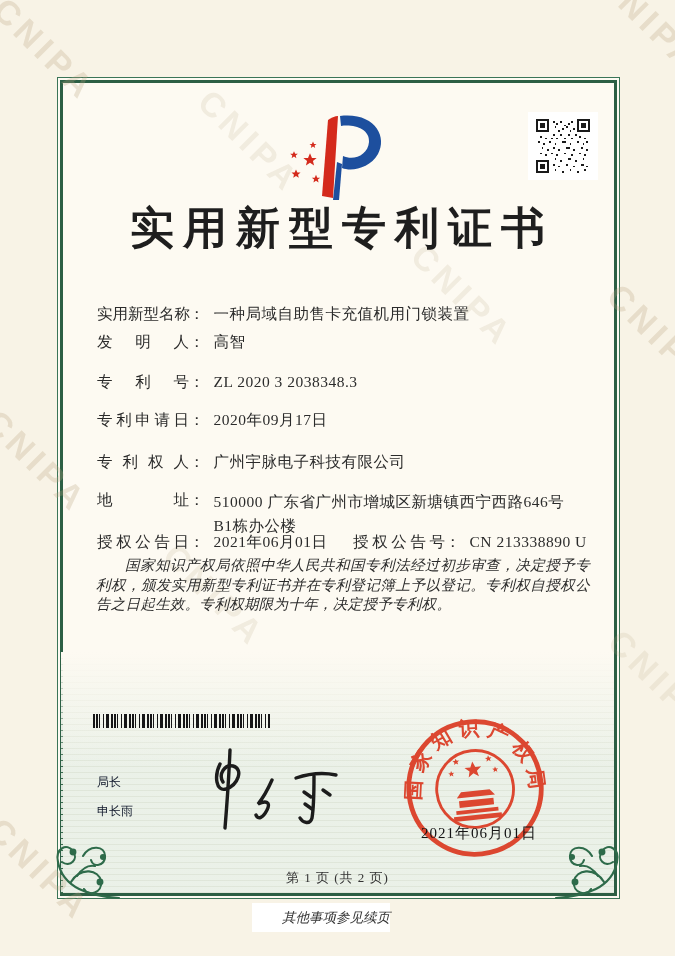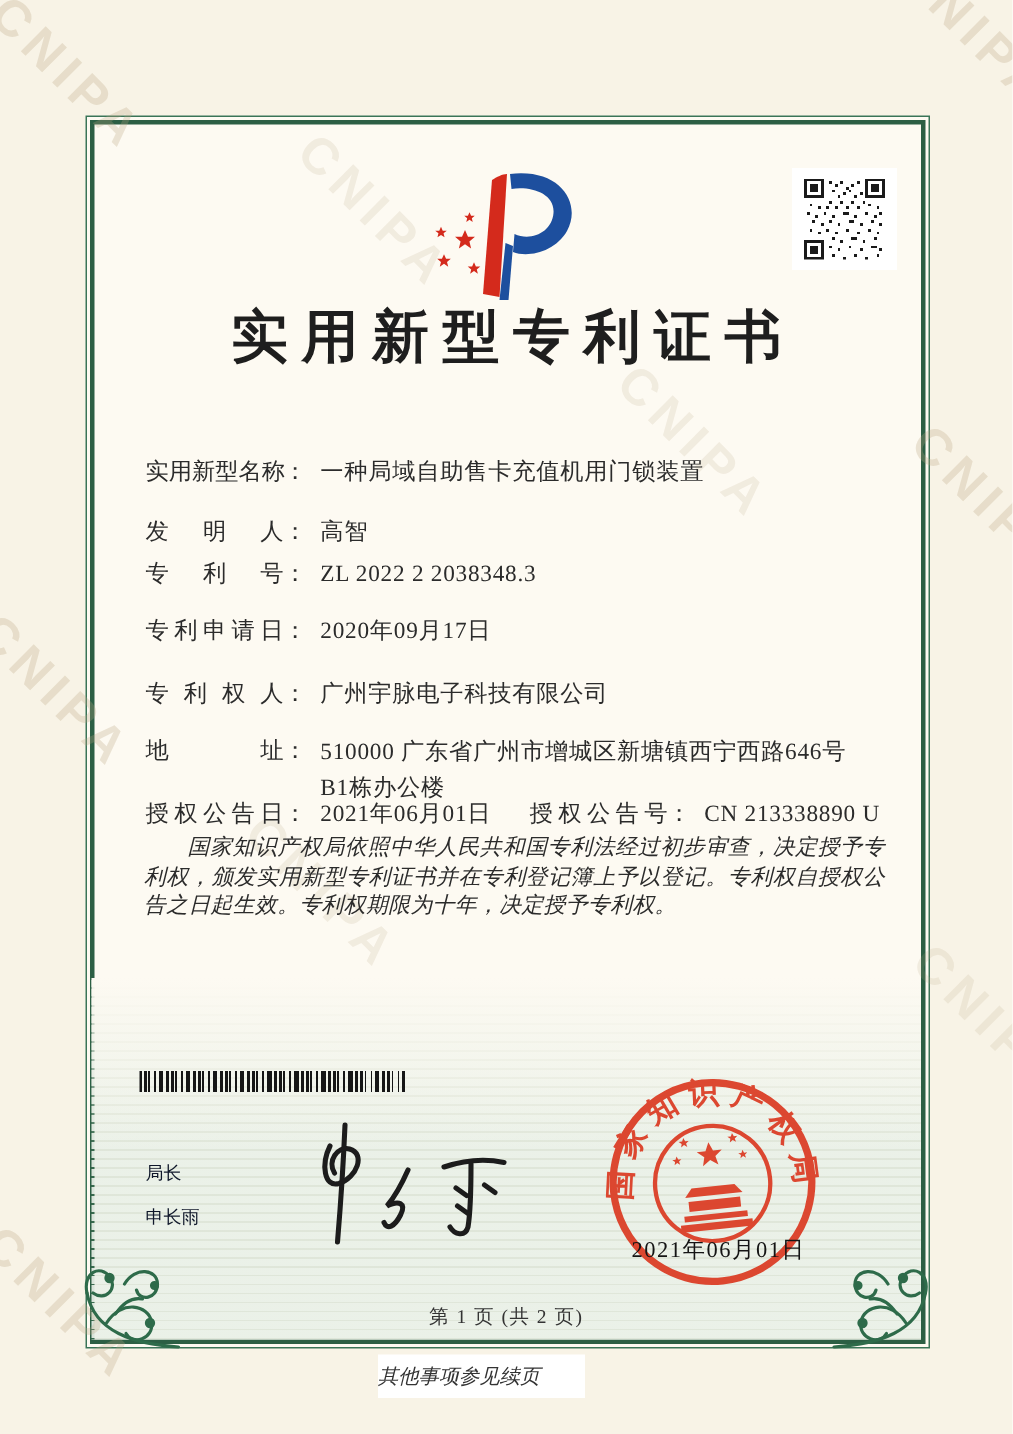--- a/index.html
+++ b/index.html
@@ -19,26 +19,26 @@
   .waves{position:absolute;left:61px;top:652px;width:553px;height:241px;z-index:0;
          background:repeating-linear-gradient(0deg,rgba(104,150,118,.20) 0 1px,rgba(233,240,231,.92) 1px 6px);}
   .waves::before{content:'';position:absolute;inset:0;
          background:linear-gradient(to bottom,#fdfaf2 0,rgba(253,250,242,0) 48%);}
   .flourish{position:absolute;z-index:1;}
   
   .certno{left:88px;top:119px;font-size:15px;letter-spacing:3px;color:#2e2e2e;z-index:2;}
   .logo{left:286px;top:110px;z-index:2;}
   .qrbox{left:528px;top:112px;width:70px;height:68px;background:#ffffff;z-index:2;
          display:flex;align-items:center;justify-content:center;}
-  .title{left:0;top:199px;width:675px;text-align:center;font-size:38px;font-weight:600;
+  .title{left:0;top:199px;width:675px;text-align:center;font-size:44px;font-weight:600;
          letter-spacing:9px;text-indent:9px;color:#1e1e1e;z-index:2;}
   
   .fields{left:97px;top:288px;width:476px;font-size:15.5px;z-index:2;}
   .row{position:absolute;left:0;white-space:nowrap;}
-  .r1{top:16px;} .r2{top:44px;margin-top:12px;} .r3{top:84px;} .r4{top:122px;} .r5{top:164px;}
+  .r1{top:16px;} .r2{top:44px;} .r3{top:84px;} .r4{top:122px;} .r5{top:164px;}
   .r6{top:202px;} .r7{top:244px;}
   .lbl{display:inline-block;width:92px;text-align:justify;text-align-last:justify;vertical-align:top;}
   .val{margin-left:9px;letter-spacing:.5px;}
   .val.wrap{display:inline-block;width:352px;white-space:normal;vertical-align:top;line-height:1.55;}
   .g2{position:absolute;left:256px;top:0;white-space:nowrap;}
   
   .paras{left:96px;top:556px;width:494px;font-size:14.5px;line-height:19.5px;
          text-align:justify;font-style:italic;z-index:2;}
   .paras p{margin:0;text-indent:2em;letter-spacing:.3px;}
   
@@ -49,21 +49,21 @@
   .signer{left:97px;top:768px;font-family:"Liberation Sans","DejaVu Sans",sans-serif;
           font-size:12px;line-height:29px;color:#0f172a;z-index:2;}
   .sig{left:200px;top:742px;z-index:2;}
   .seal{left:403px;top:716px;z-index:3;transform:rotate(-6deg);opacity:.93;}
   .sealdate{left:408px;top:824px;width:142px;text-align:center;font-size:15px;
             letter-spacing:1px;color:#141414;z-index:4;}
   
   .pageno{left:0;top:869px;width:675px;text-align:center;font-size:13px;
           letter-spacing:1px;z-index:2;color:#333;}
   .note{left:252px;top:903px;width:138px;height:29px;background:#ffffff;z-index:2;
-        text-align:left;font-size:13.5px;font-style:italic;line-height:29px;color:#333;}
+        text-align:right;font-size:13.5px;font-style:italic;line-height:29px;color:#333;}
 </style>
 </head>
 <body>
 
 <div class="page">
 
   <span class="wm" style="left:-20px;top:30px;">CNIPA</span>
   <span class="wm light" style="left:185px;top:122px;">CNIPA</span>
   <span class="wm" style="left:585px;top:2px;">CNIPA</span>
   <span class="wm light" style="left:398px;top:276px;">CNIPA</span>
@@ -204,21 +204,21 @@
   <div class="abs title">实用新型专利证书</div>
 
   <div class="abs fields">
     <div class="row r1">
       <span class="lbl">实用新型名称</span><span>：</span><span class="val">一种局域自助售卡充值机用门锁装置</span>
     </div>
     <div class="row r2">
       <span class="lbl">发明人</span><span>：</span><span class="val">高智</span>
     </div>
     <div class="row r3">
-      <span class="lbl">专利号</span><span>：</span><span class="val">ZL 2022 2 2038348.3</span>
+      <span class="lbl">专利号</span><span>：</span><span class="val">ZL 2020 3 2038348.3</span>
     </div>
     <div class="row r4">
       <span class="lbl">专利申请日</span><span>：</span><span class="val">2020年09月17日</span>
     </div>
     <div class="row r5">
       <span class="lbl">专利权人</span><span>：</span><span class="val">广州宇脉电子科技有限公司</span>
     </div>
     <div class="row r6">
       <span class="lbl">地址</span><span>：</span><span class="val wrap">510000 广东省广州市增城区新塘镇西宁西路646号B1栋办公楼</span>
     </div>

